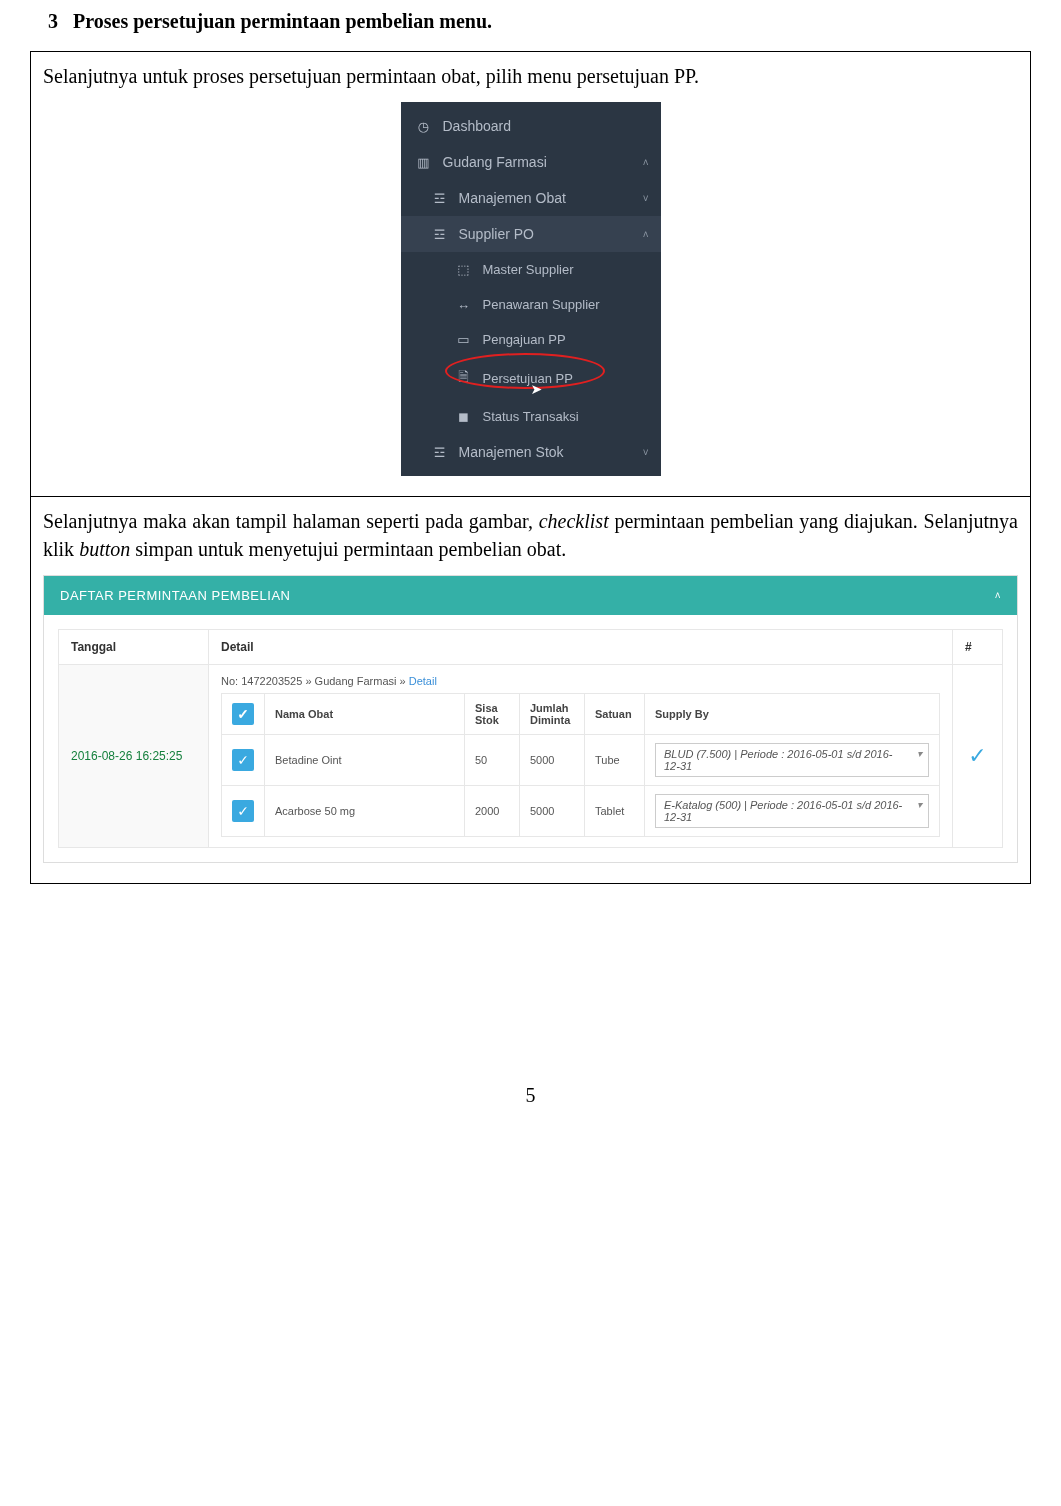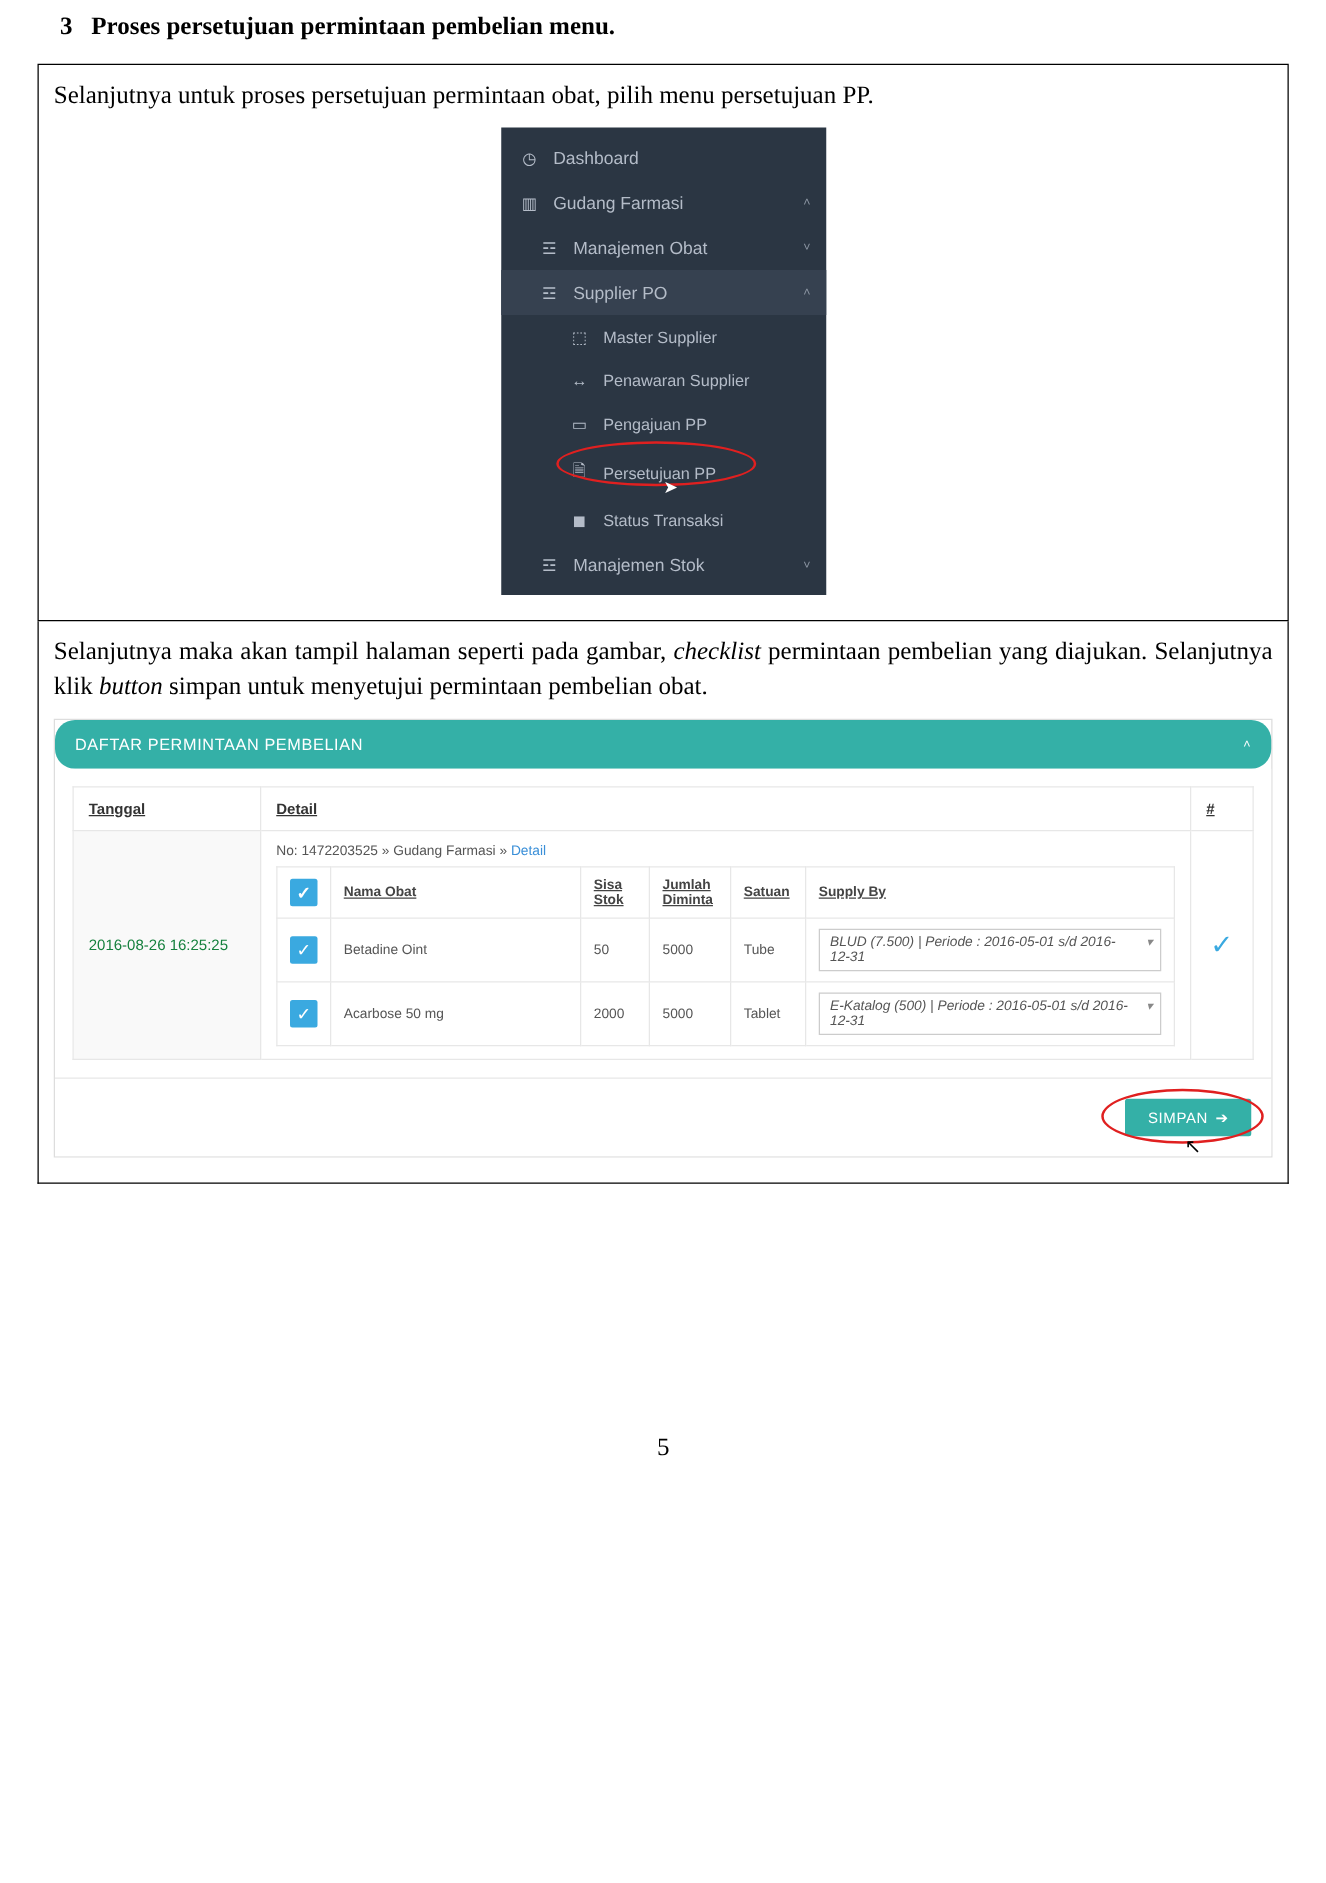--- a/index.html
+++ b/index.html
@@ -89,21 +89,20 @@
   }
   .panel-header {
     background: #34b0a7;
     color: #fff;
     font-size: 13px;
     letter-spacing: 0.5px;
     padding: 12px 16px;
     display: flex;
     justify-content: space-between;
     align-items: center;
-    border-radius: 16px;
   }
   .panel-header .caret-up {
     font-size: 10px;
   }
   .panel-body {
     background: #fff;
     padding: 14px;
   }
   .outer-table {
     width: 100%;
@@ -113,21 +112,20 @@
   .outer-table th, .outer-table td {
     border: 1px solid #e7e7e7;
     padding: 10px 12px;
     text-align: left;
     vertical-align: middle;
   }
   .outer-table th {
     font-weight: bold;
     color: #333;
     background: #fff;
-    text-decoration: underline;
   }
   .outer-table td.tgl-cell {
     background: #f9f9f9;
     color: #15803d;
     width: 150px;
   }
   .outer-table td.hash-cell {
     width: 50px;
     text-align: center;
     color: #3aa9e0;
@@ -353,24 +351,16 @@
                 </tbody>
               </table>
             </td>
             <td class="hash-cell">
               <span>✓</span>
             </td>
           </tr>
         </tbody>
       </table>
     </div>
-    <div class="panel-footer">
-      <div class="btn-circle"></div>
-      <button class="btn-simpan">
-        <span>SIMPAN</span>
-        <span>➔</span>
-      </button>
-      <span class="btn-cursor">↖</span>
-    </div>
   </div>
 </div>
 
 <div class="pagenum">5</div>
 
 </body></html>

